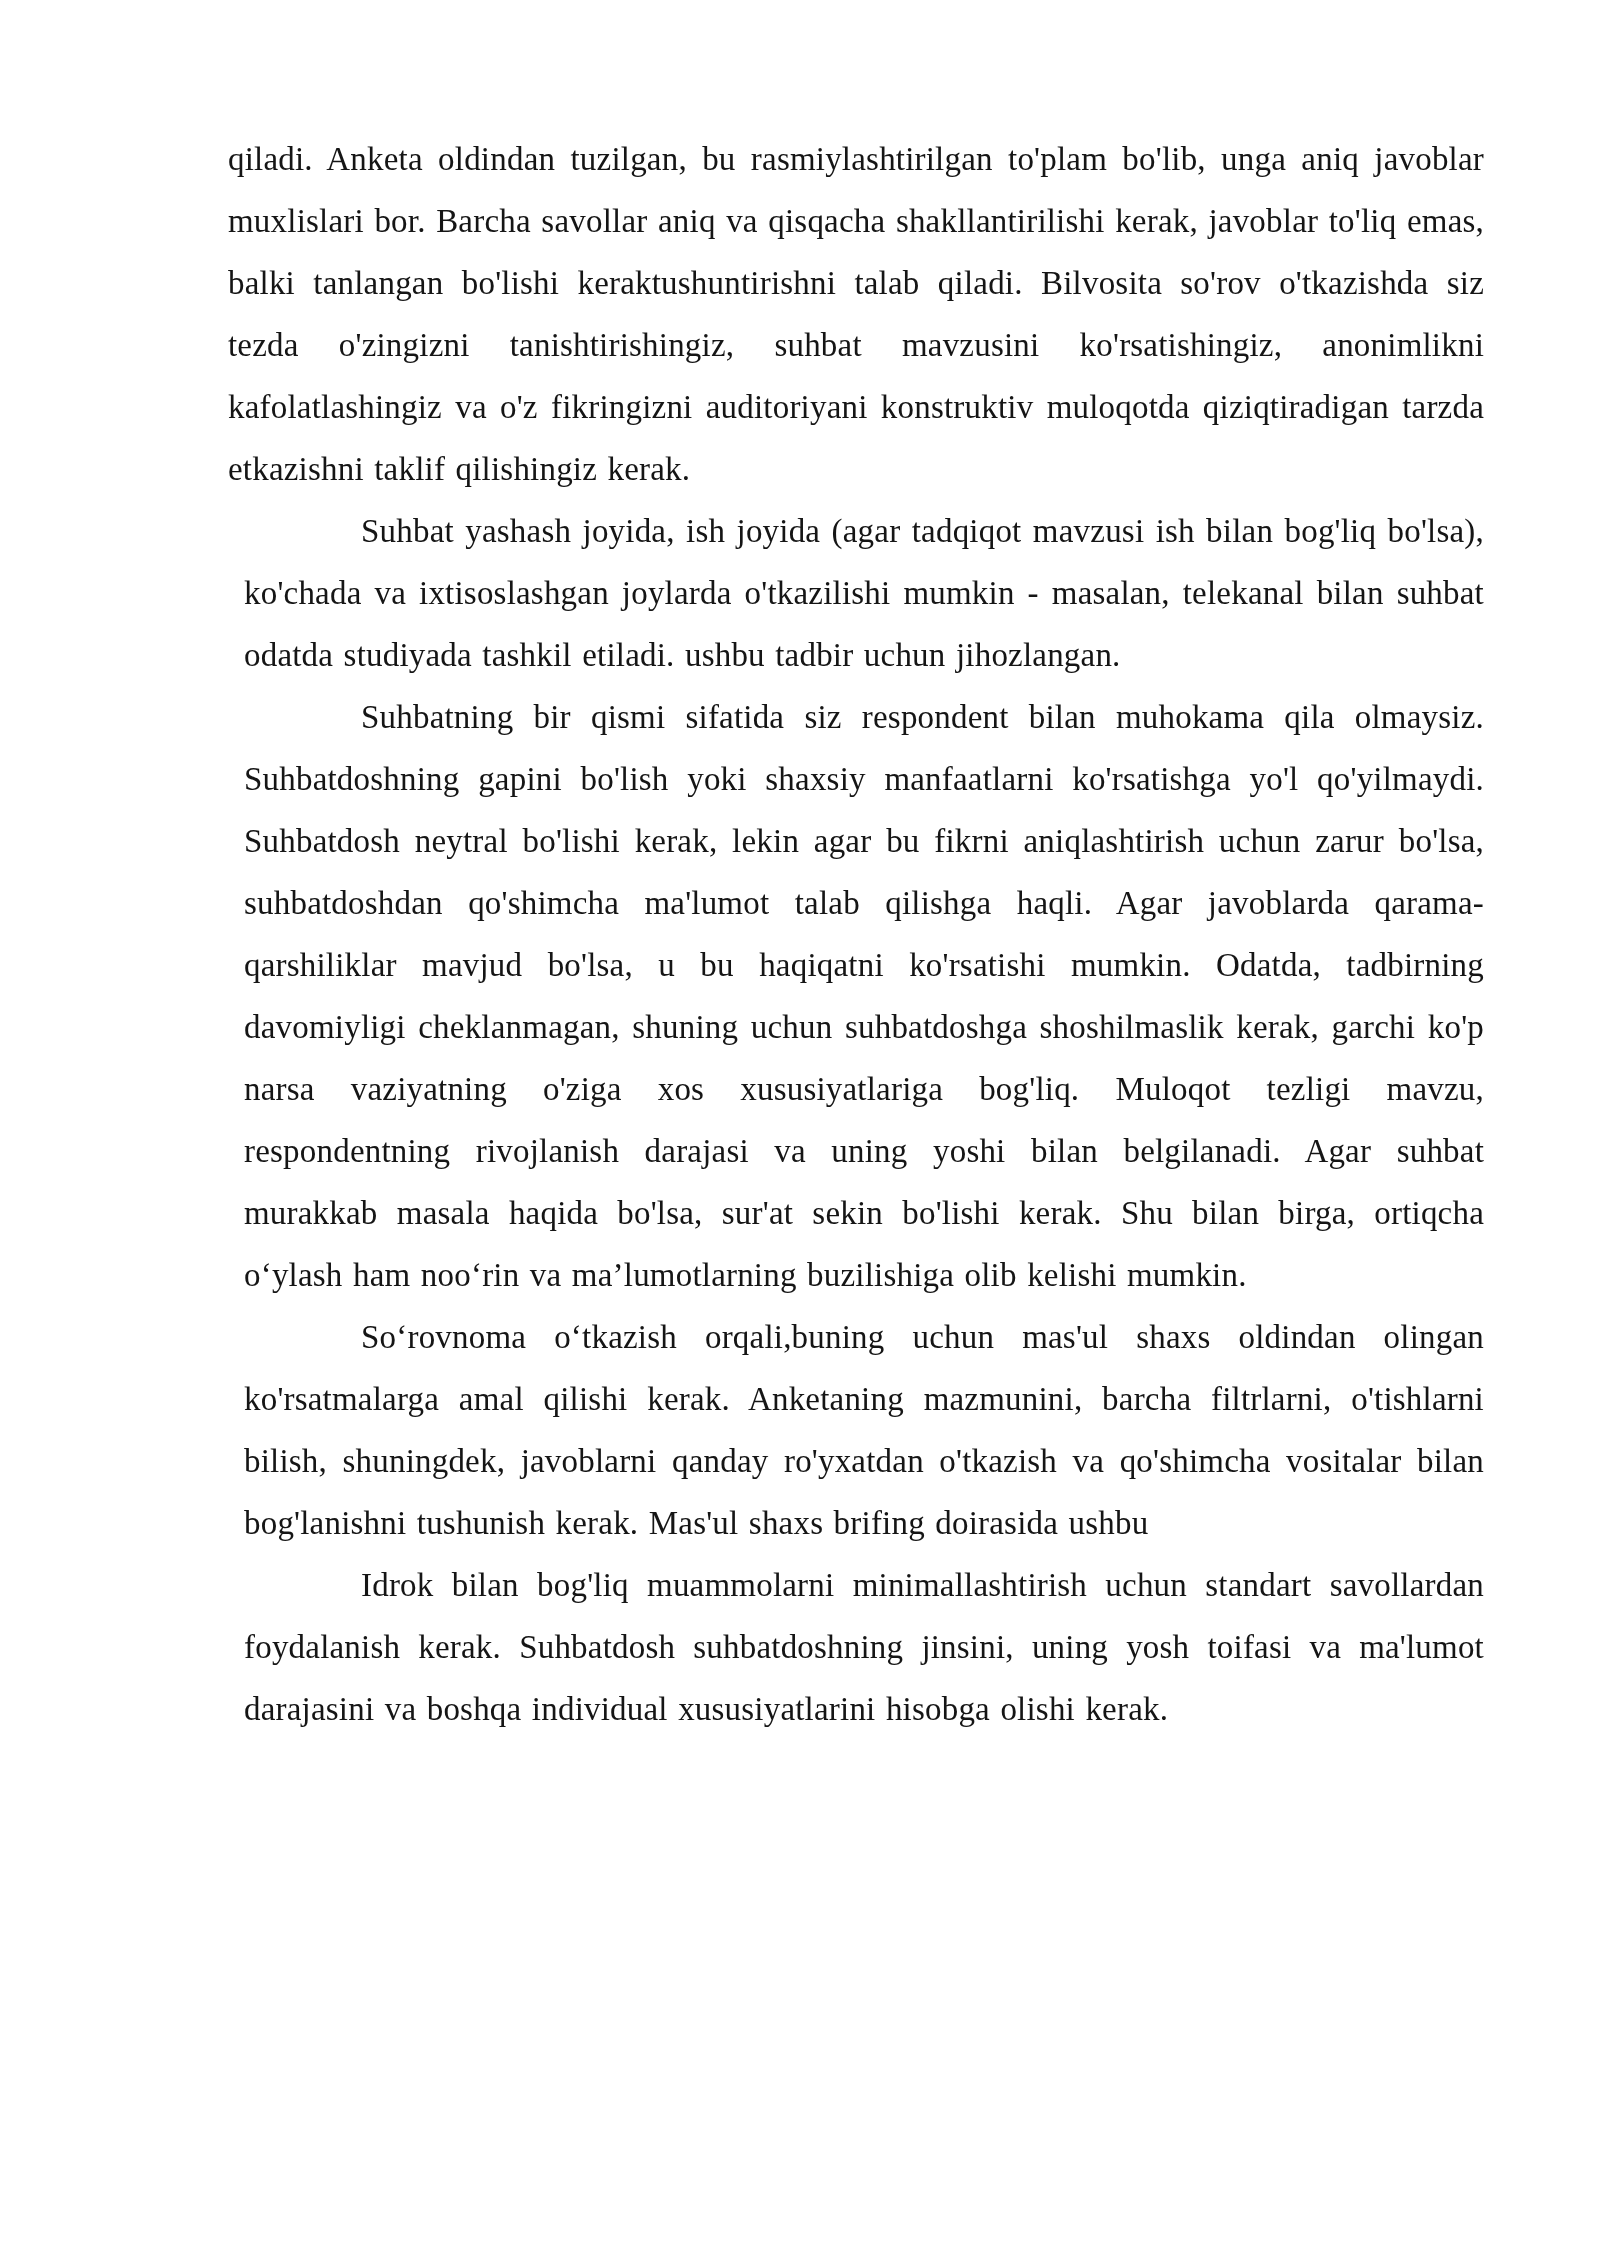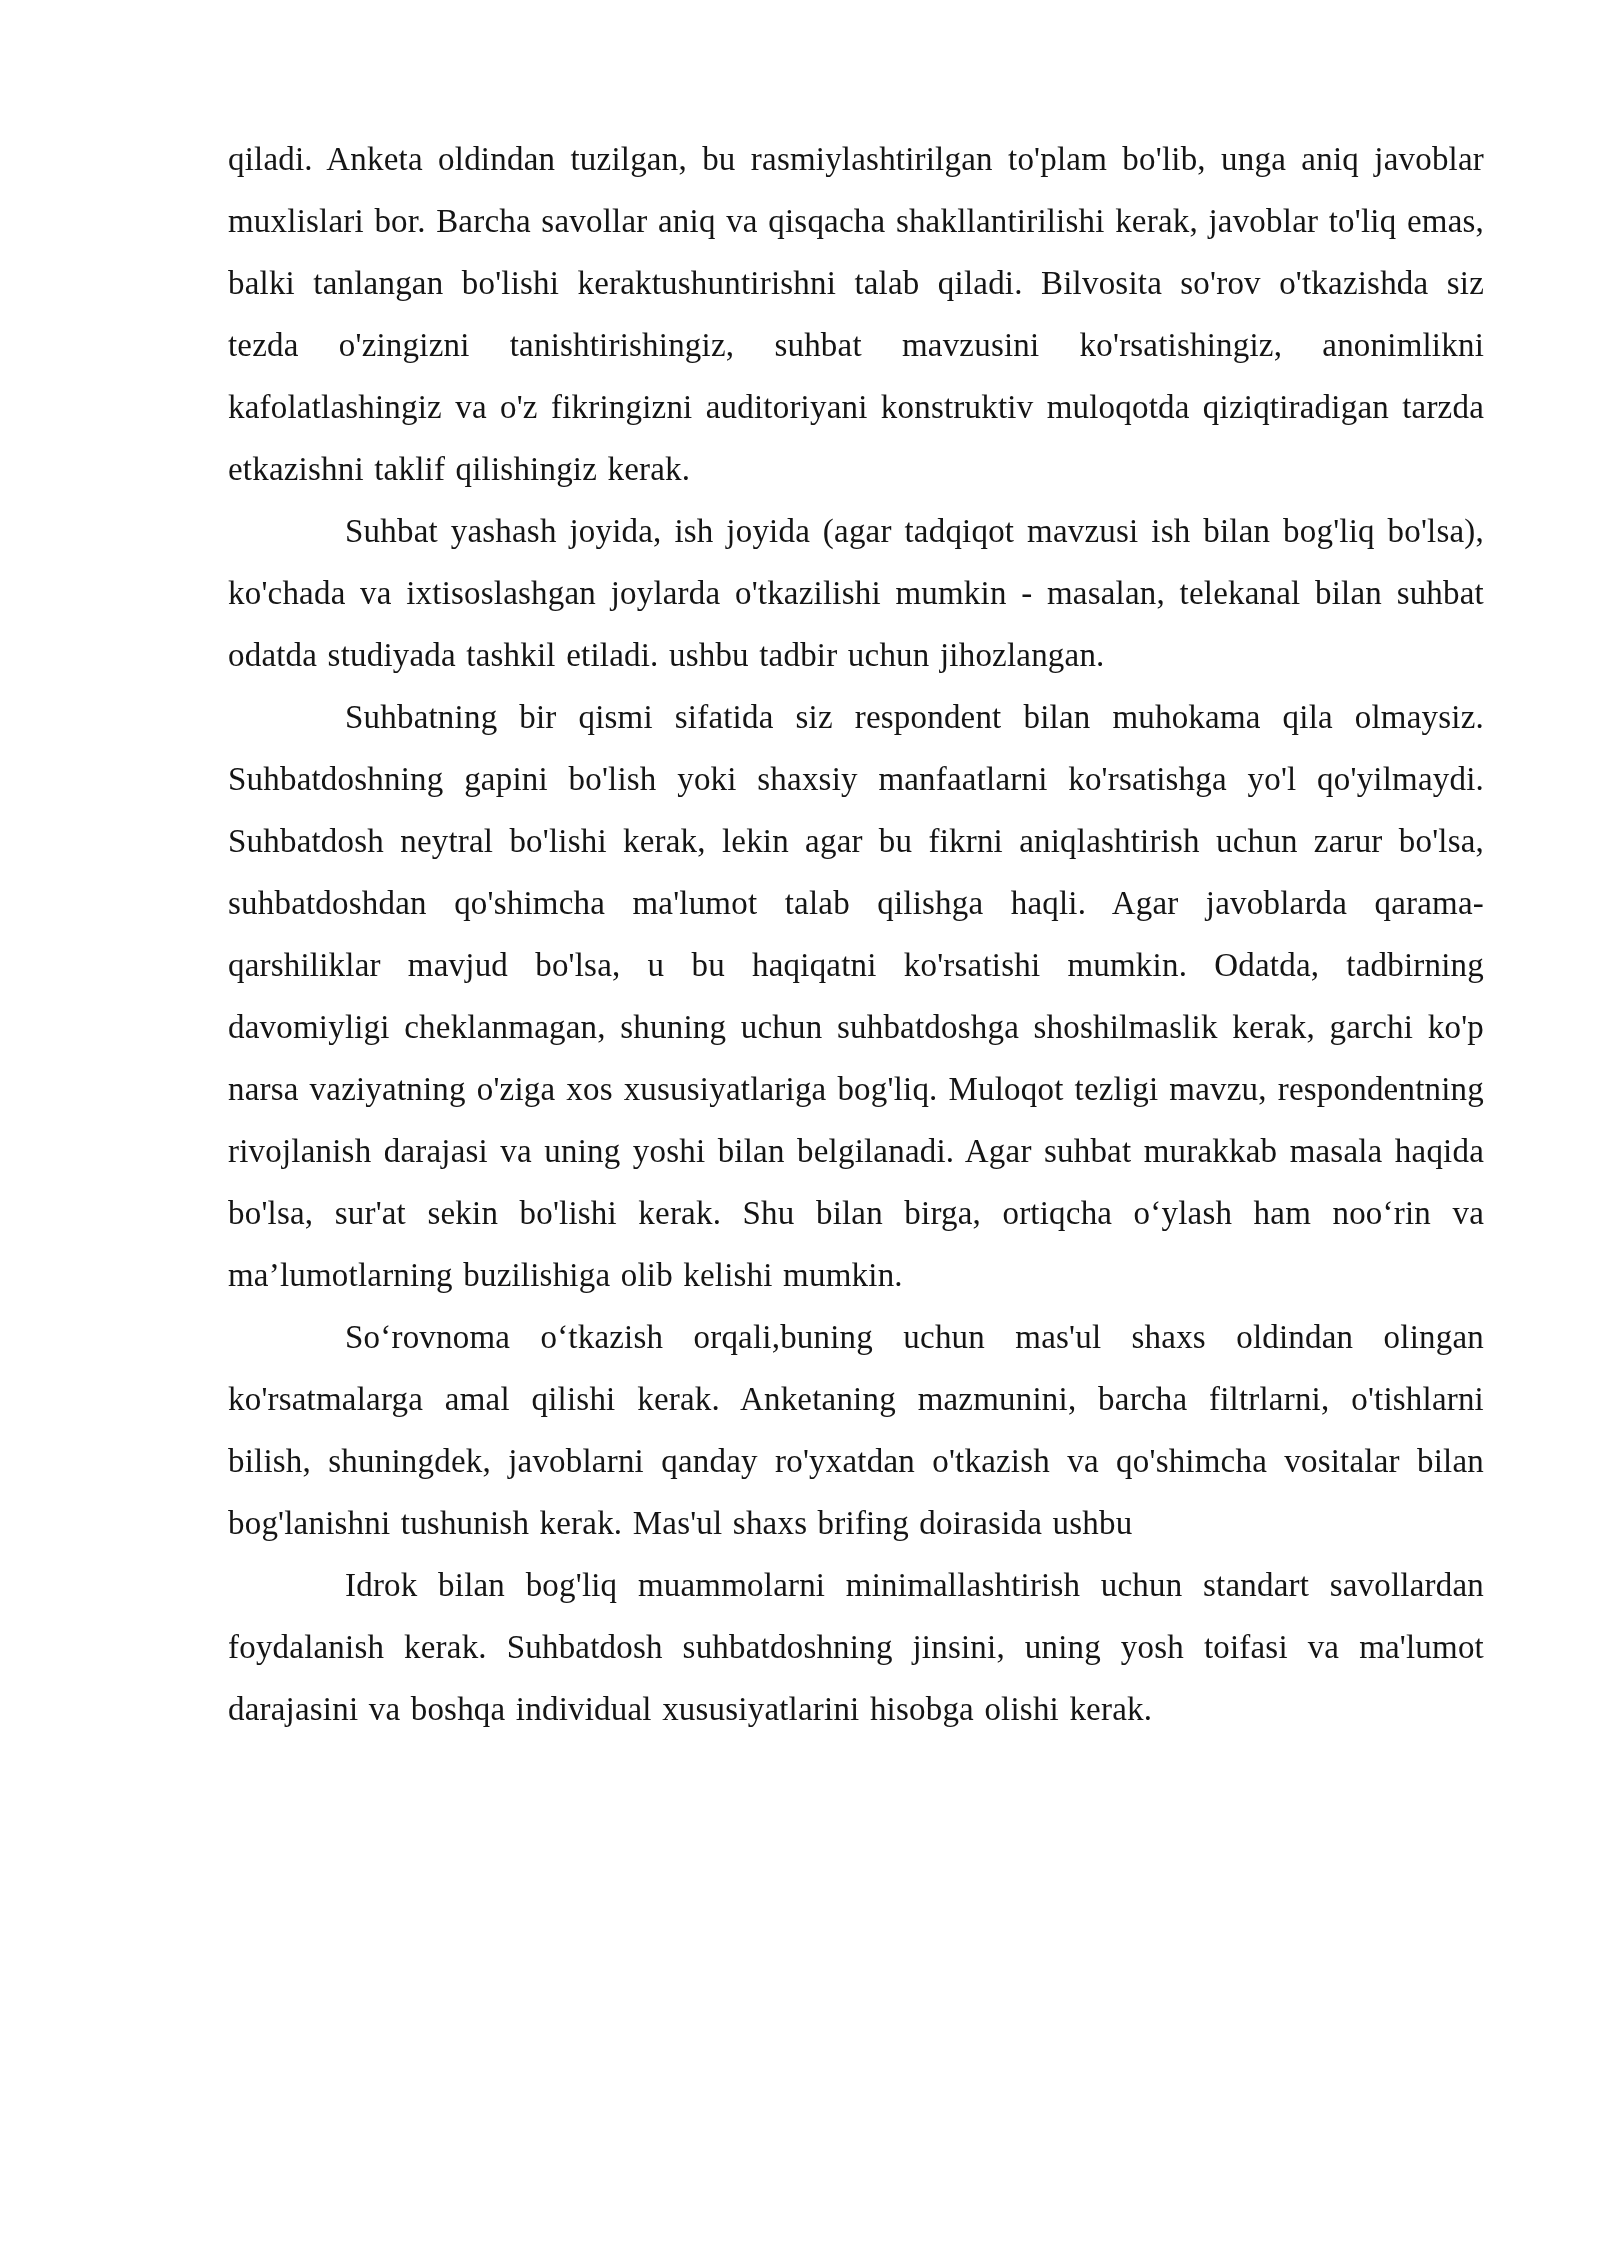--- a/index.html
+++ b/index.html
@@ -26,20 +26,21 @@
     margin: 0;
     font-size: 33px;
     line-height: 62px;
     text-align: justify;
     word-spacing: 2px;
     letter-spacing: 0.2px;
     hyphens: none;
   }
   .text-block p.indent {
     text-indent: 117px;
+    margin-left: 16px;
   }
 </style>
 </head>
 <body>
 
 <div class="page">
   <div class="text-block">
     <p>qiladi. Anketa oldindan tuzilgan, bu rasmiylashtirilgan to'plam bo'lib, unga aniq javoblar muxlislari bor. Barcha savollar aniq va qisqacha shakllantirilishi kerak, javoblar to'liq emas, balki tanlangan bo'lishi keraktushuntirishni talab qiladi. Bilvosita so'rov o'tkazishda siz tezda o'zingizni tanishtirishingiz, suhbat mavzusini ko'rsatishingiz, anonimlikni kafolatlashingiz va o'z fikringizni auditoriyani konstruktiv muloqotda qiziqtiradigan tarzda etkazishni taklif qilishingiz kerak.</p>
     <p class="indent">Suhbat yashash joyida, ish joyida (agar tadqiqot mavzusi ish bilan bog'liq bo'lsa), ko'chada va ixtisoslashgan joylarda o'tkazilishi mumkin - masalan, telekanal bilan suhbat odatda studiyada tashkil etiladi. ushbu tadbir uchun jihozlangan.</p>
     <p class="indent">Suhbatning bir qismi sifatida siz respondent bilan muhokama qila olmaysiz. Suhbatdoshning gapini bo'lish yoki shaxsiy manfaatlarni ko'rsatishga yo'l qo'yilmaydi. Suhbatdosh neytral bo'lishi kerak, lekin agar bu fikrni aniqlashtirish uchun zarur bo'lsa, suhbatdoshdan qo'shimcha ma'lumot talab qilishga haqli. Agar javoblarda qarama-qarshiliklar mavjud bo'lsa, u bu haqiqatni ko'rsatishi mumkin. Odatda, tadbirning davomiyligi cheklanmagan, shuning uchun suhbatdoshga shoshilmaslik kerak, garchi ko'p narsa vaziyatning o'ziga xos xususiyatlariga bog'liq. Muloqot tezligi mavzu, respondentning rivojlanish darajasi va uning yoshi bilan belgilanadi. Agar suhbat murakkab masala haqida bo'lsa, sur'at sekin bo'lishi kerak. Shu bilan birga, ortiqcha o‘ylash ham noo‘rin va ma’lumotlarning buzilishiga olib kelishi mumkin.</p>

